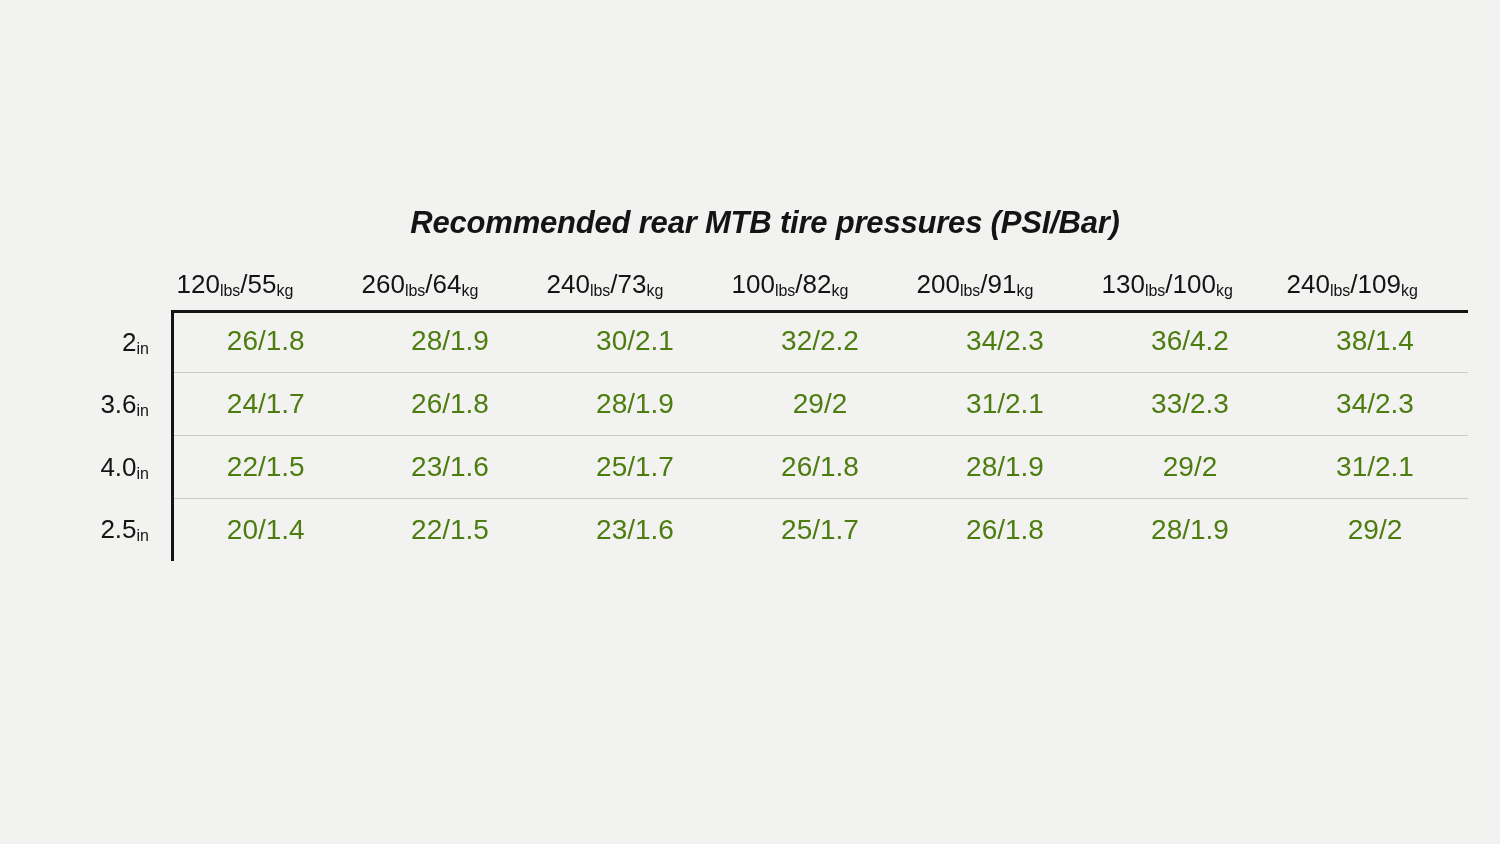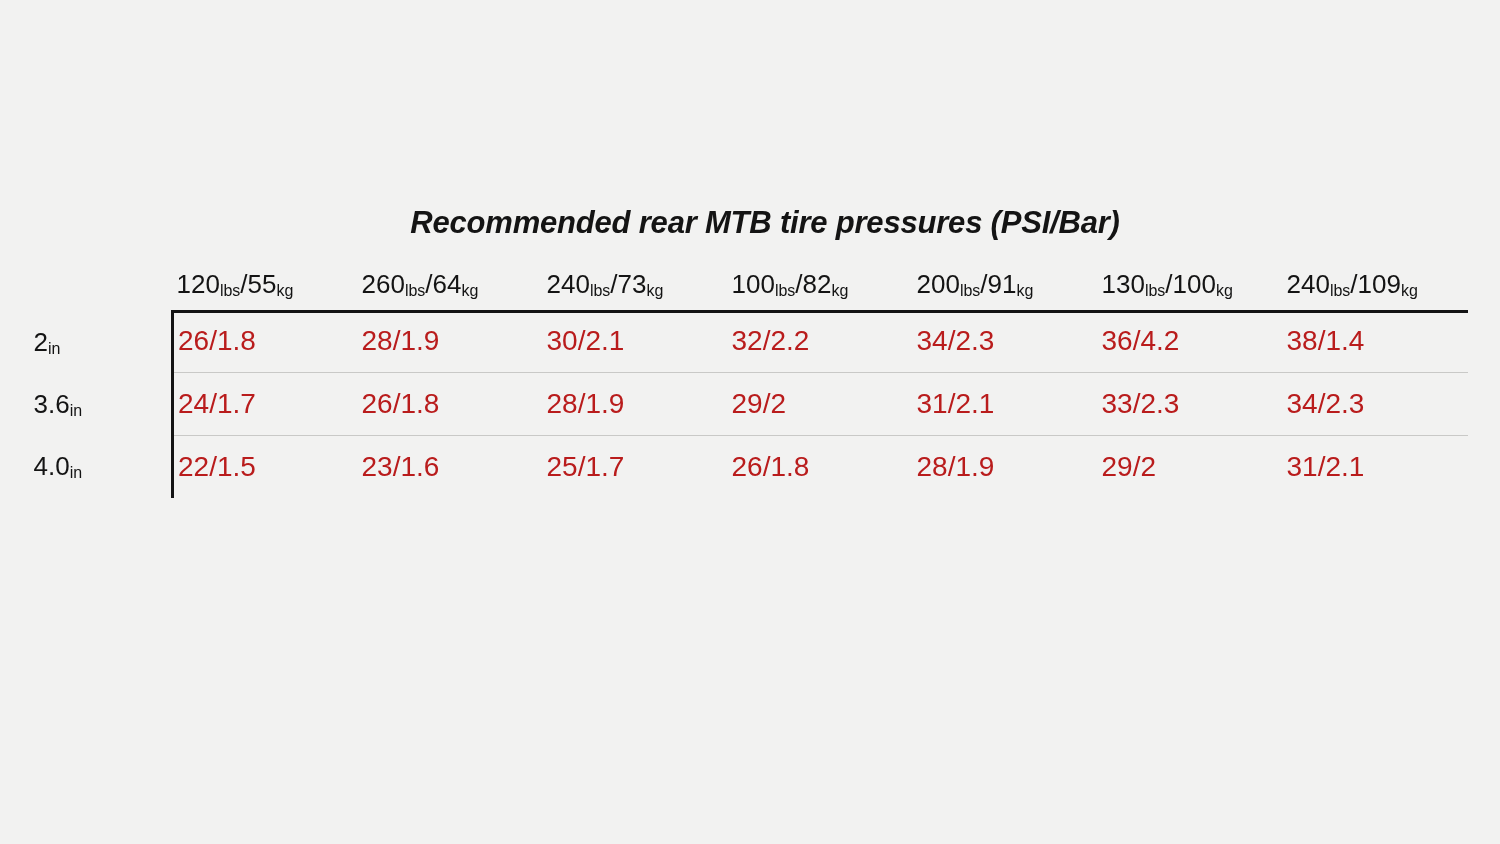--- a/index.html
+++ b/index.html
@@ -60,28 +60,29 @@
     border-bottom: none;
   }
   .unit {
     font-size: 16px;
     vertical-align: baseline;
     position: relative;
     top: 3px;
   }
   td.row-head {
     font-size: 26px;
-    text-align: left;
+    text-align: right;
     padding-right: 22px;
     white-space: nowrap;
     color: #141414;
   }
   td.cell {
     font-size: 28px;
-    color: #b91c1c;
+    text-align: center;
+    color: #4d7c0f;
     padding: 15px 4px 15px 4px;
     border-bottom: 1px solid #c9c9c7;
     border-left: none;
   }
   tr.data-row:last-child td.cell {
     border-bottom: none;
   }
   td.cell.first-data {
     border-left: 3px solid #141414;
   }
@@ -159,17 +160,27 @@
           <td class="row-head"><span>4.0</span><span class="unit">in</span></td>
           <td class="cell first-data">22/1.5</td>
           <td class="cell">23/1.6</td>
           <td class="cell">25/1.7</td>
           <td class="cell">26/1.8</td>
           <td class="cell">28/1.9</td>
           <td class="cell">29/2</td>
           <td class="cell">31/2.1</td>
         </tr>
 
+        <tr class="data-row">
+          <td class="row-head"><span>2.5</span><span class="unit">in</span></td>
+          <td class="cell first-data">20/1.4</td>
+          <td class="cell">22/1.5</td>
+          <td class="cell">23/1.6</td>
+          <td class="cell">25/1.7</td>
+          <td class="cell">26/1.8</td>
+          <td class="cell">28/1.9</td>
+          <td class="cell">29/2</td>
+        </tr>
 
       </tbody>
     </table>
   </div>
 </div>
 
 </body></html>

